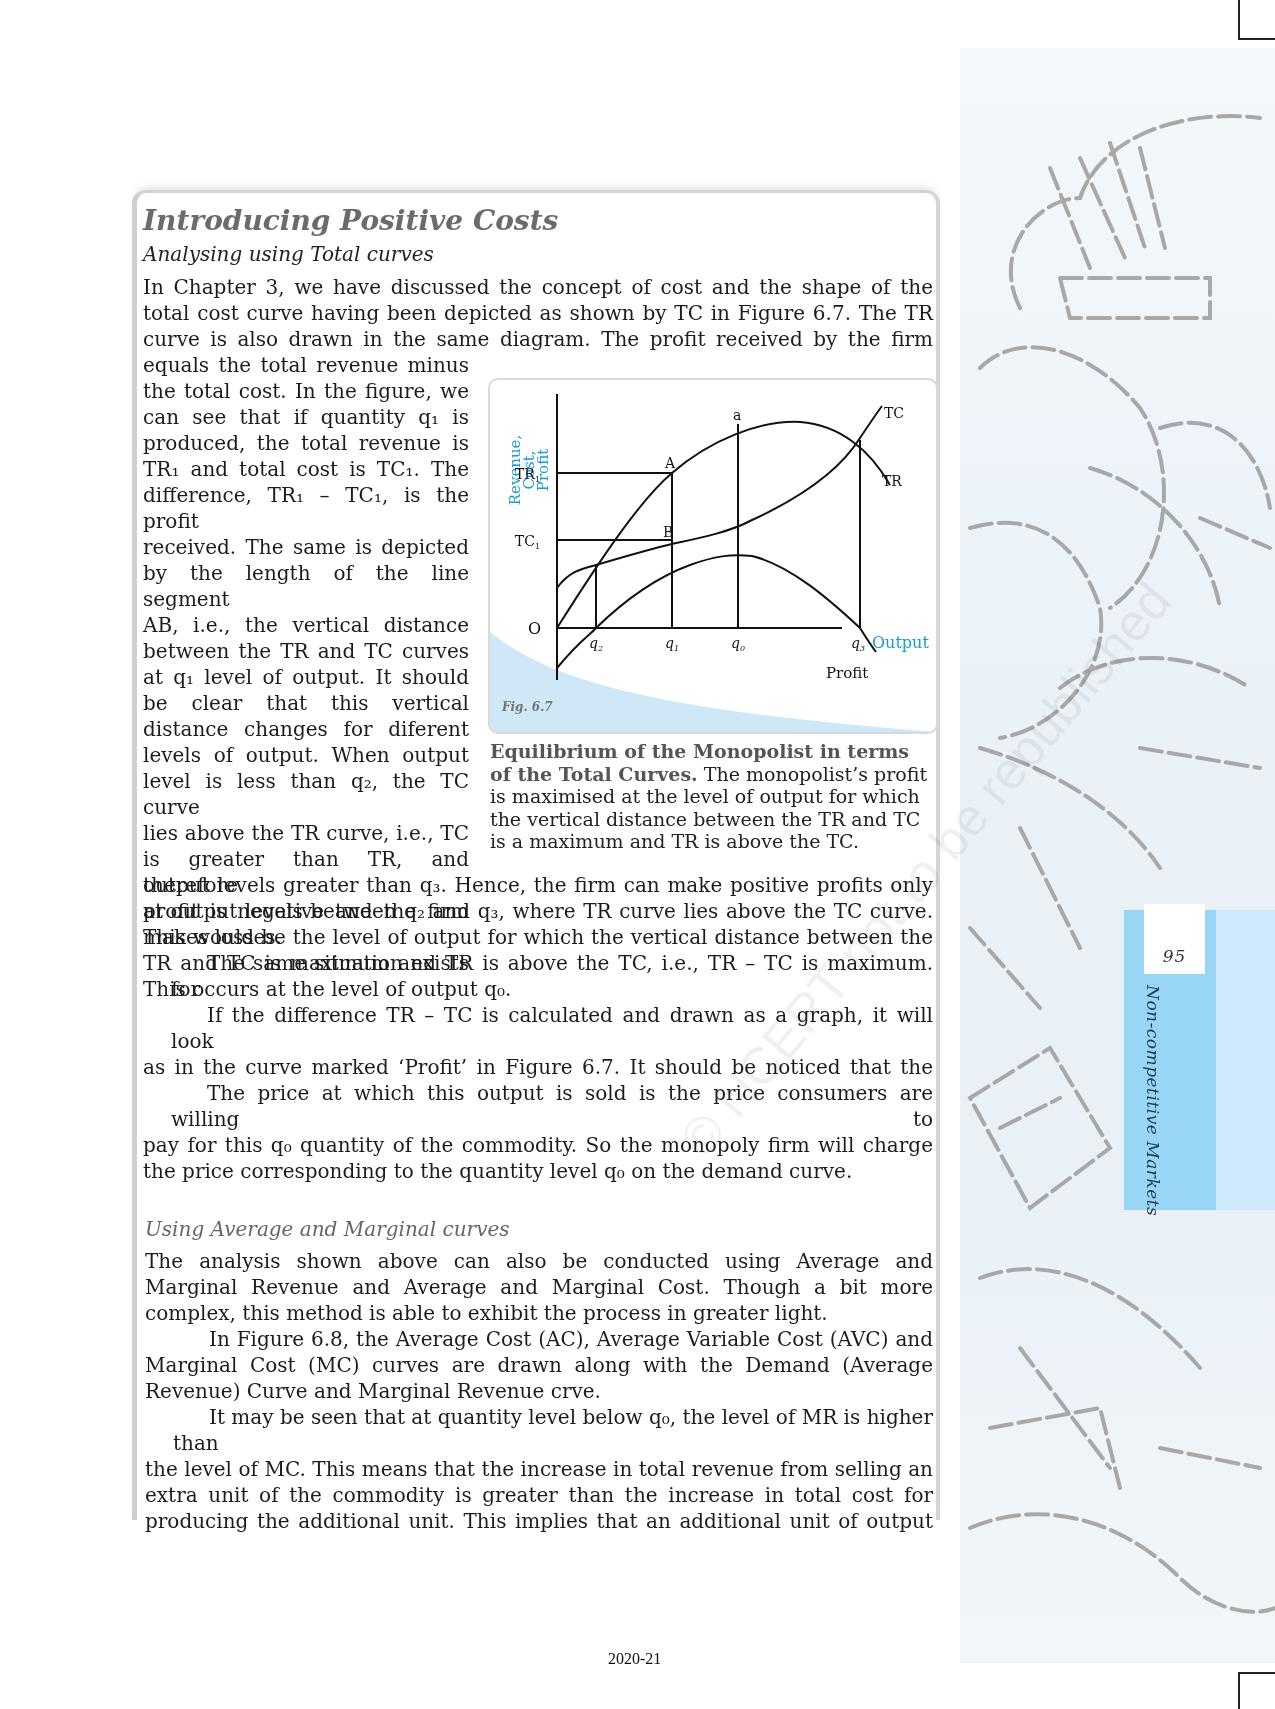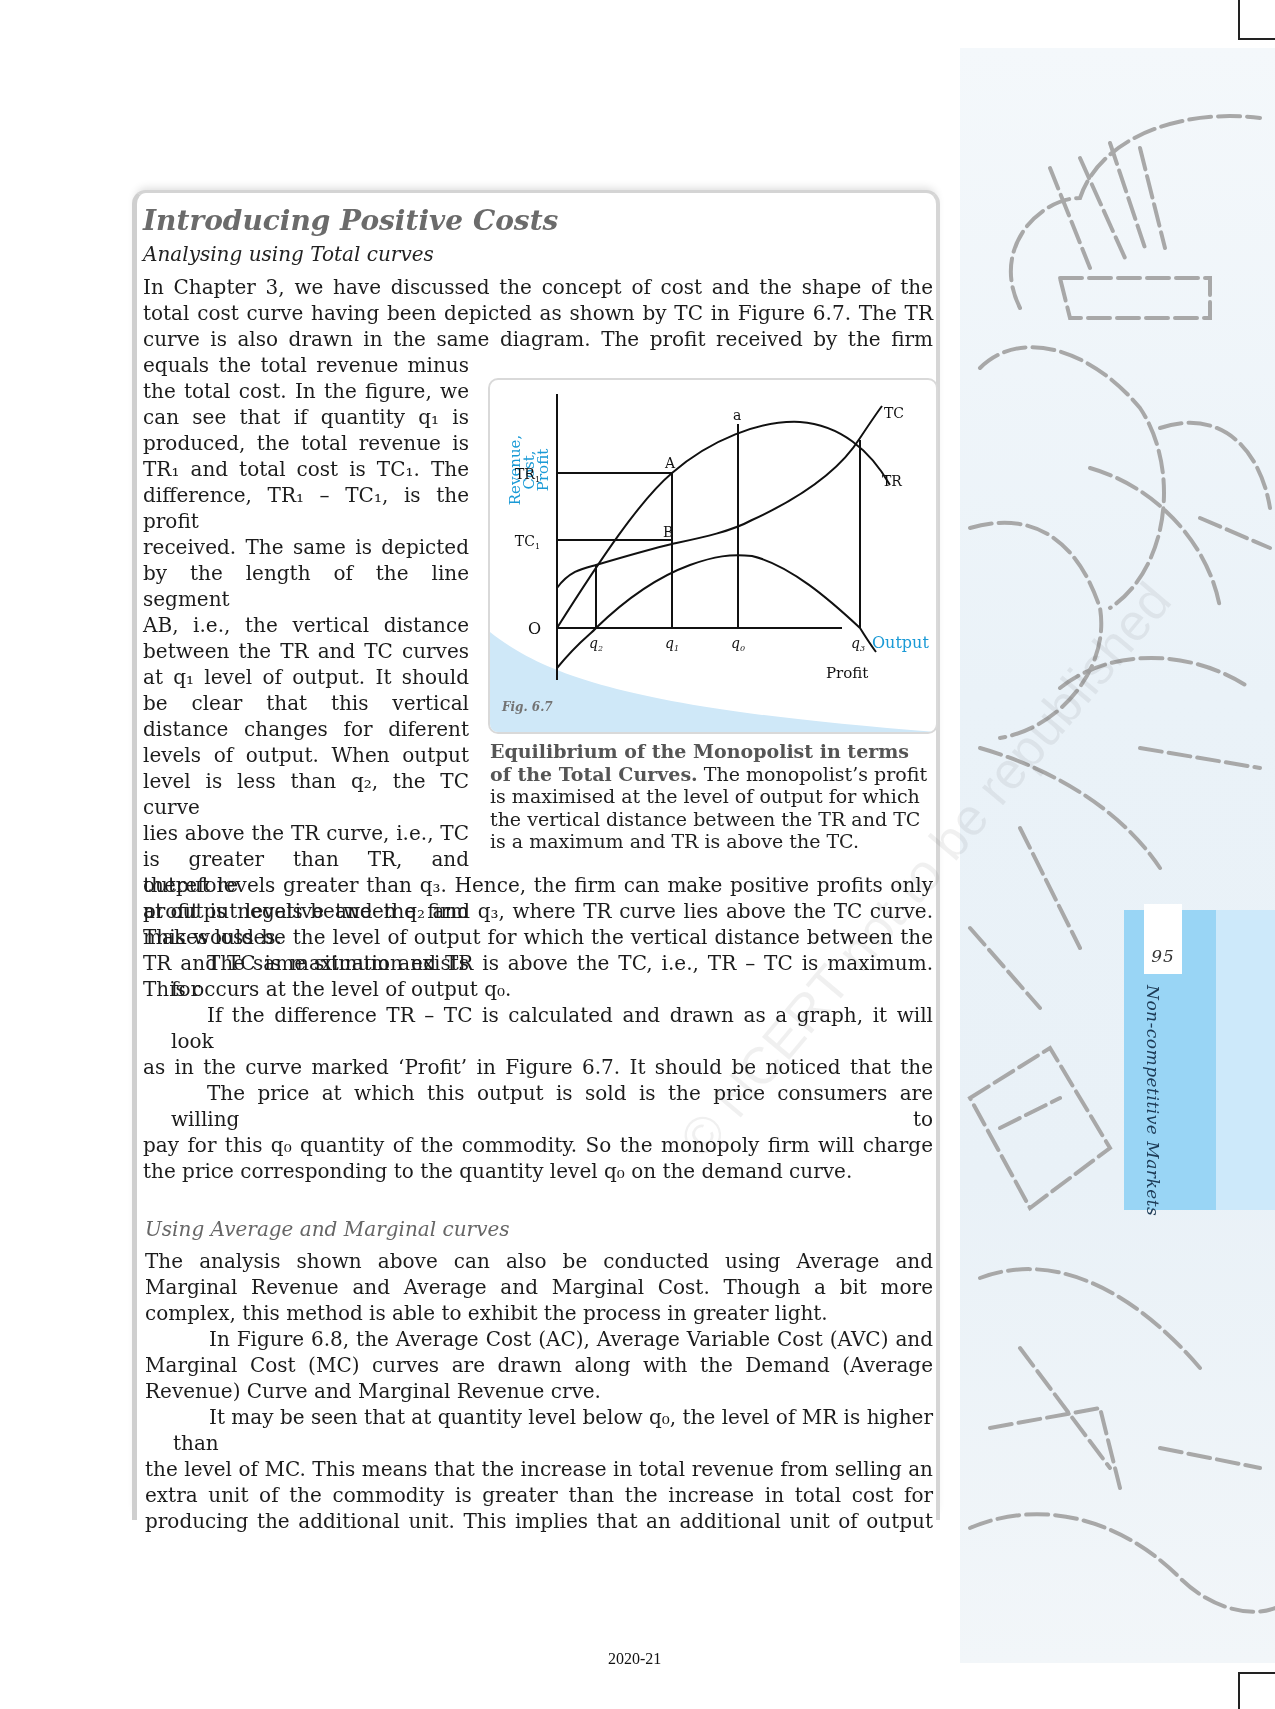--- a/index.html
+++ b/index.html
@@ -13,21 +13,21 @@
   .crop-br { left:1238px; top:1672px; width:37px; height:37px; border-left-width:2px; border-top-width:2px; }
 
   
   .side-art { position:absolute; left:960px; top:48px; width:315px; height:1615px;
     background:linear-gradient(180deg,#f4f8fb 0%,#eaf2f8 40%,#e9f1f7 70%,#f2f6f9 100%); overflow:hidden; }
   .side-art svg { position:absolute; left:0; top:0; }
 
   
   .tab-blue { position:absolute; left:1124px; top:910px; width:92px; height:300px; background:#99d5f5; }
   .tab-light { position:absolute; left:1216px; top:910px; width:59px; height:300px; background:#cde9fa; }
-  .page-num-box { position:absolute; left:1144px; top:904px; width:38px; height:70px; background:#fff;
+  .page-num-box { position:absolute; left:1144px; top:904px; width:61px; height:70px; background:#fff;
     display:flex; align-items:flex-end; justify-content:center; padding-bottom:8px; box-sizing:border-box;
     font-style:italic; font-size:17px; color:#333; letter-spacing:1px; }
   .chapter-title { position:absolute; left:1163px; top:985px; transform-origin:0 0; transform:rotate(90deg);
     white-space:nowrap; font-style:italic; font-size:17px; color:#1d3a55; letter-spacing:0.5px; }
 
   
   .main-box { position:absolute; left:132px; top:190px; width:808px; height:1330px;
     border-top:3px solid #d4d4d4; border-left:5px solid #cfcfcf; border-right:4px solid #d6d6d6;
     border-radius:14px 14px 0 0; box-shadow:0 -6px 8px -4px #ddd; box-sizing:border-box; background:#fff; }
   .txt { position:absolute; font-size:20.5px; line-height:26px; white-space:nowrap; }

